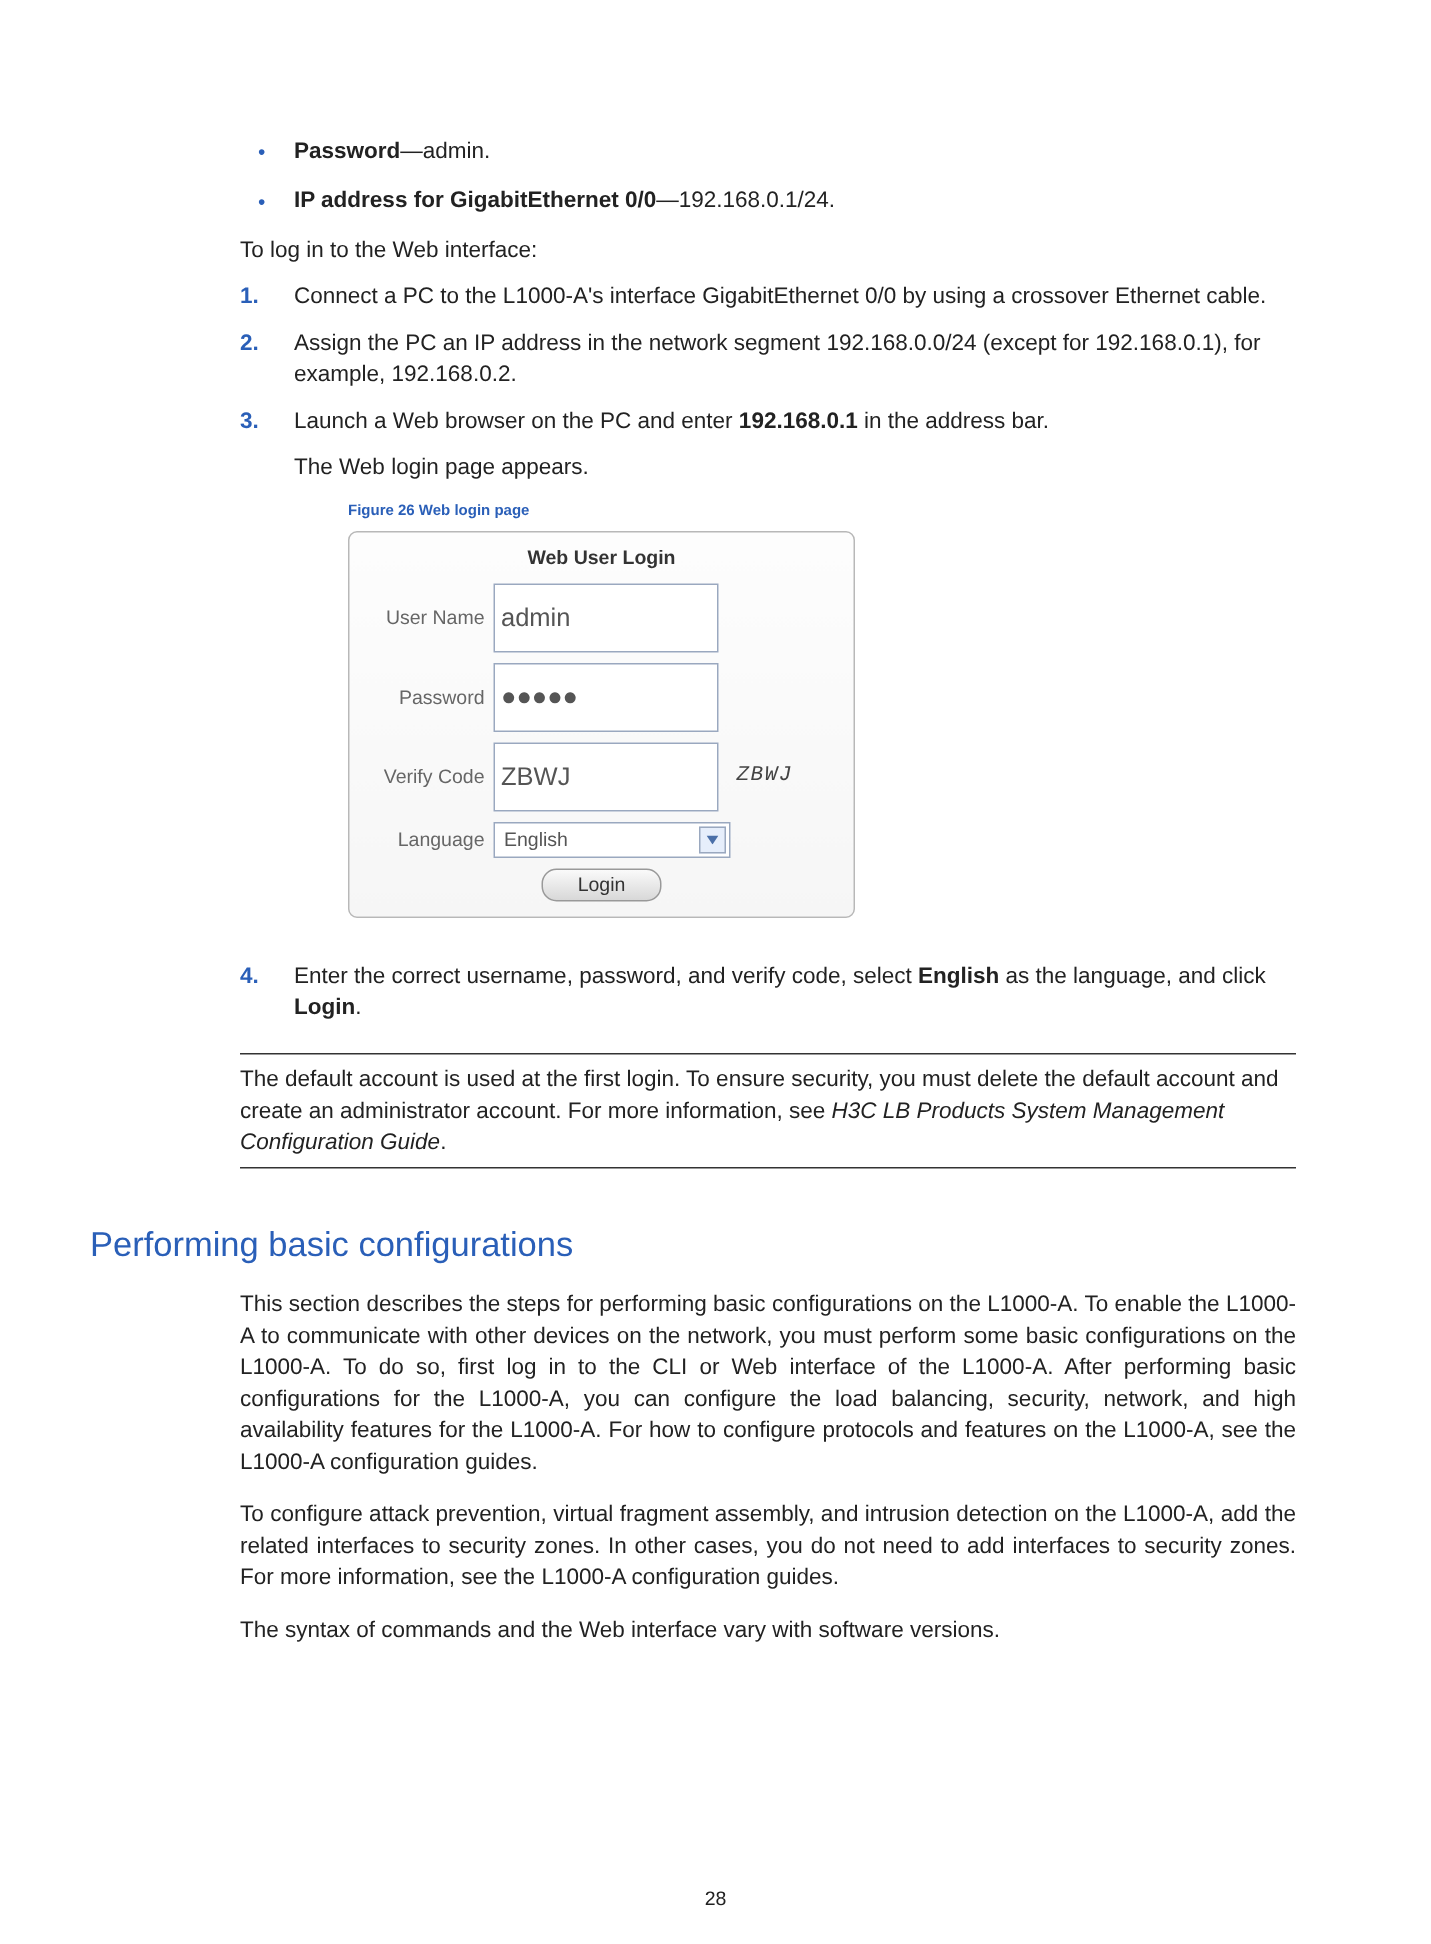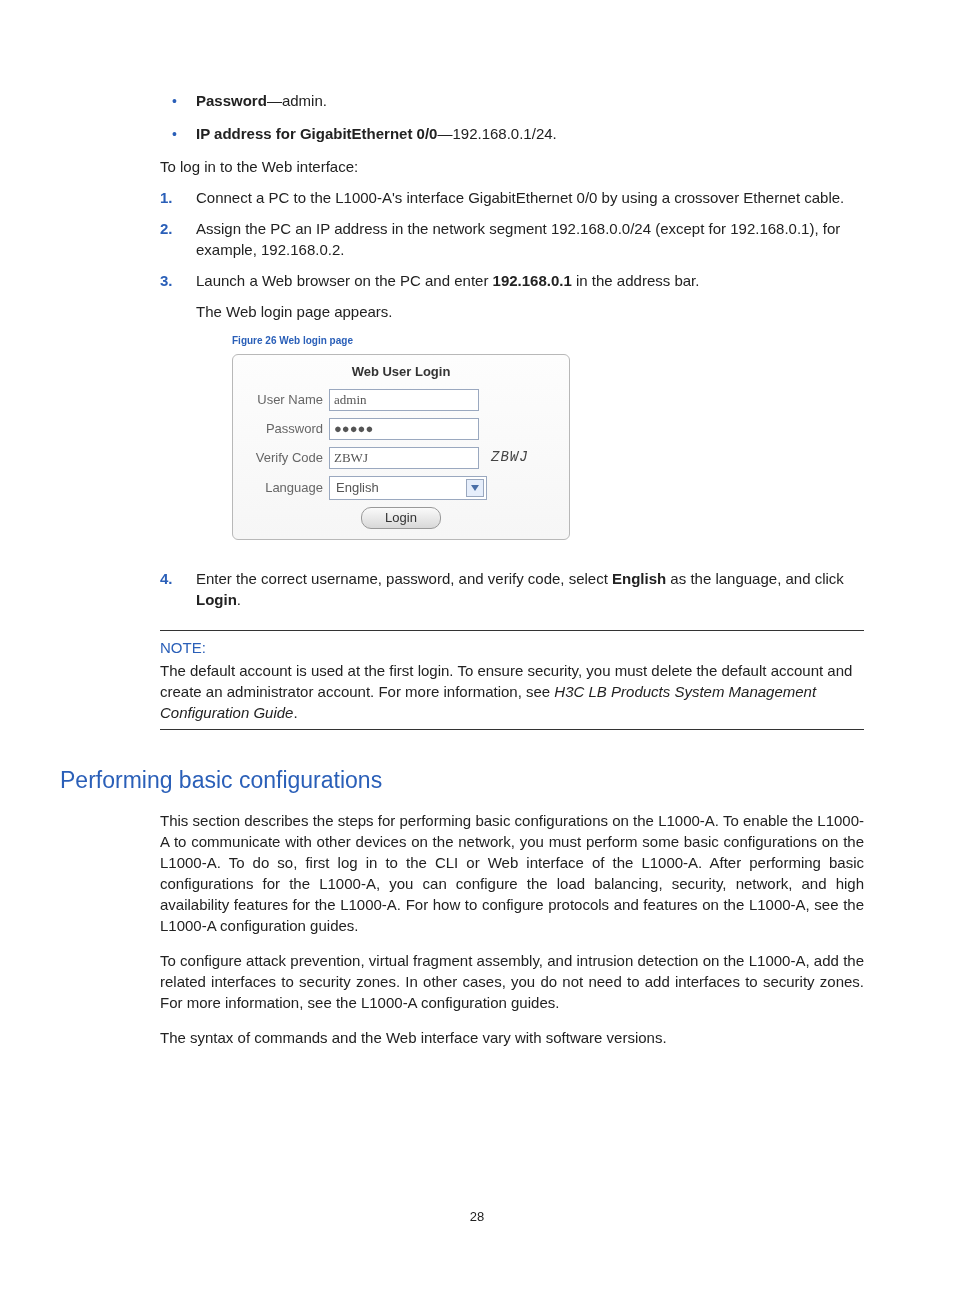--- a/index.html
+++ b/index.html
@@ -91,24 +91,24 @@
   .login-label {
     width: 80px;
     text-align: right;
     padding-right: 6px;
   }
   .login-input {
     width: 140px;
     height: 20px;
     border: 1px solid #9aa8bf;
     background: #fff;
-    font-size: 13px;
+    font-size: 17px;
     color: #555;
-    padding: 0 4px;
-    font-family: Liberation Serif, serif;
+    padding: 12px 4px;
+    font-family: Liberation Sans, sans-serif;
   }
   .login-select {
     width: 148px;
     height: 22px;
     border: 1px solid #9aa8bf;
     background: #fff;
     display: flex;
     align-items: center;
     justify-content: space-between;
     padding: 0 2px 0 6px;
@@ -244,21 +244,20 @@
       </div>
     </li>
 
     <li style="margin-top:28px;">
       <span class="num">4.</span>
       <span>Enter the correct username, password, and verify code, select </span><b>English</b><span> as the language, and click </span><b>Login</b><span>.</span>
     </li>
   </ol>
 
   <div class="note-block">
-    <div class="note-label">NOTE:</div>
     <div class="note-body">
       <span>The default account is used at the first login. To ensure security, you must delete the default account and create an administrator account. For more information, see </span><span class="italic-ref">H3C LB Products System Management Configuration Guide</span><span>.</span>
     </div>
   </div>
 
 </div>
 
 <h1 class="section">Performing basic configurations</h1>
 
 <div class="content">

